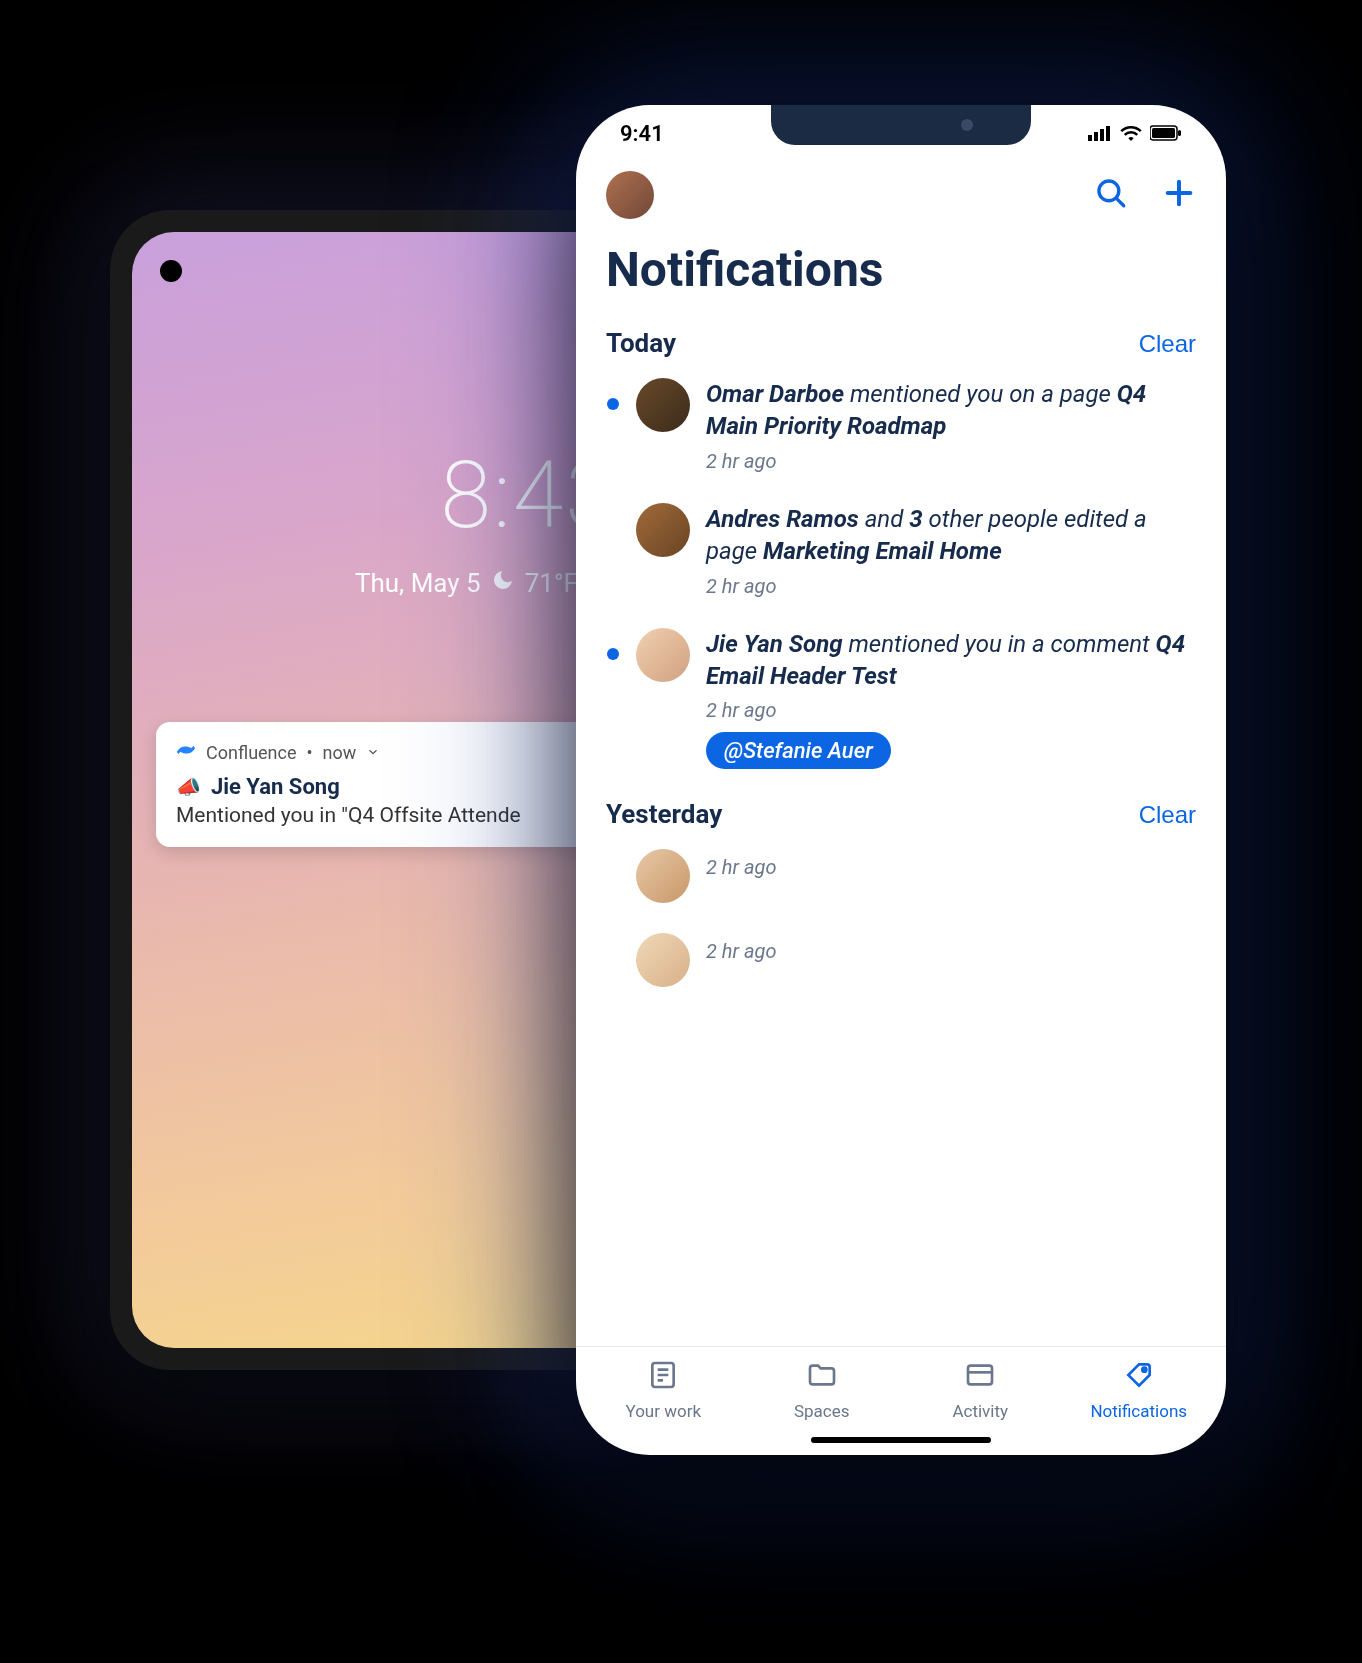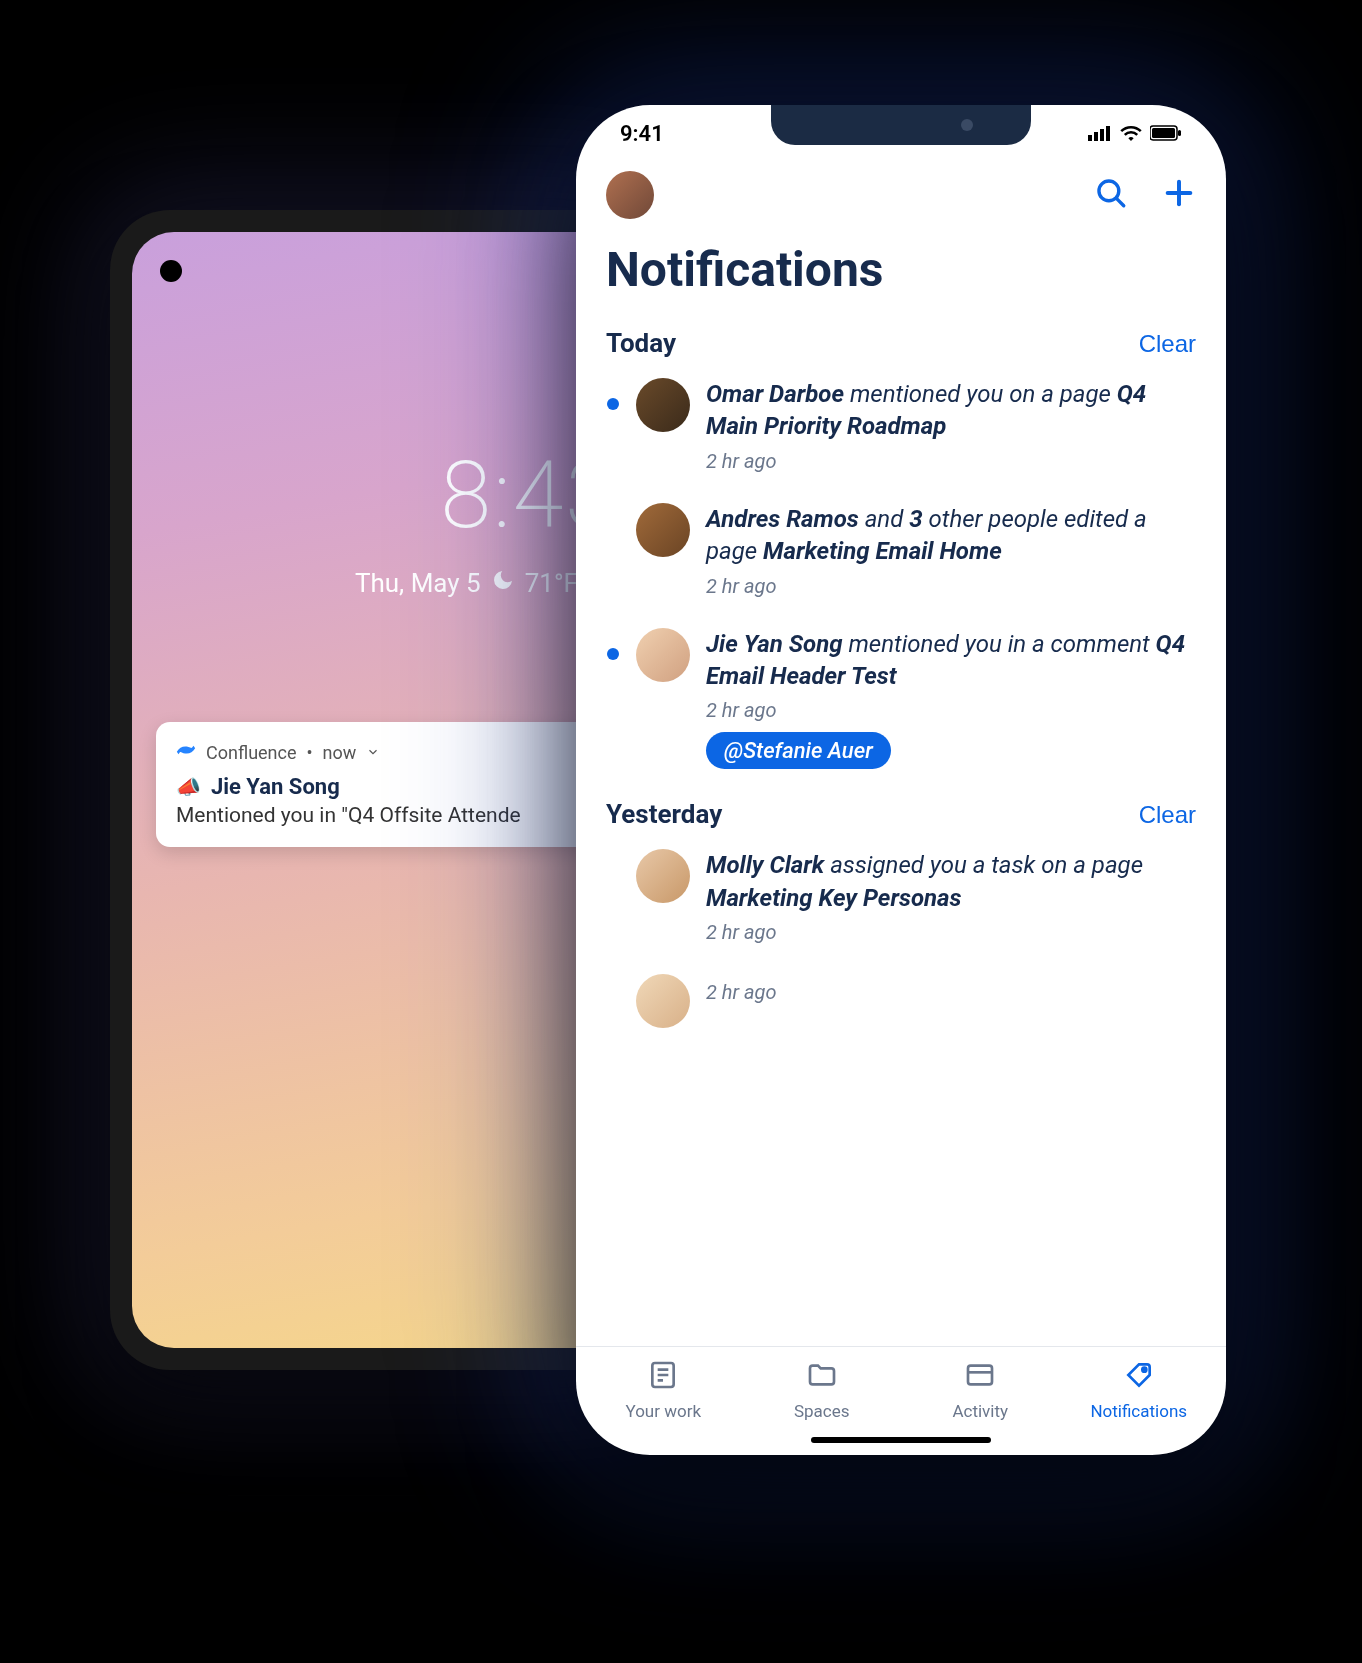--- a/index.html
+++ b/index.html
@@ -381,23 +381,20 @@
 
       <div class="section-header" style="margin-top:14px;">
         <span class="section-title">Yesterday</span>
         <button class="clear-btn">Clear</button>
       </div>
 
       <div class="notif-item">
         <div class="unread-dot-col"></div>
         <div class="notif-avatar av-4"></div>
         <div class="notif-body">
-          <div class="notif-text">
-            <span class="b">Molly Clark</span><span> assigned you a task on a page </span><span class="b">Marketing Key Personas</span>
-          </div>
           <div class="notif-time">2 hr ago</div>
         </div>
       </div>
 
       <div class="notif-item" style="margin-bottom:10px;">
         <div class="unread-dot-col"></div>
         <div class="notif-avatar av-5"></div>
         <div class="notif-body">
           <div class="notif-time">2 hr ago</div>
         </div>

